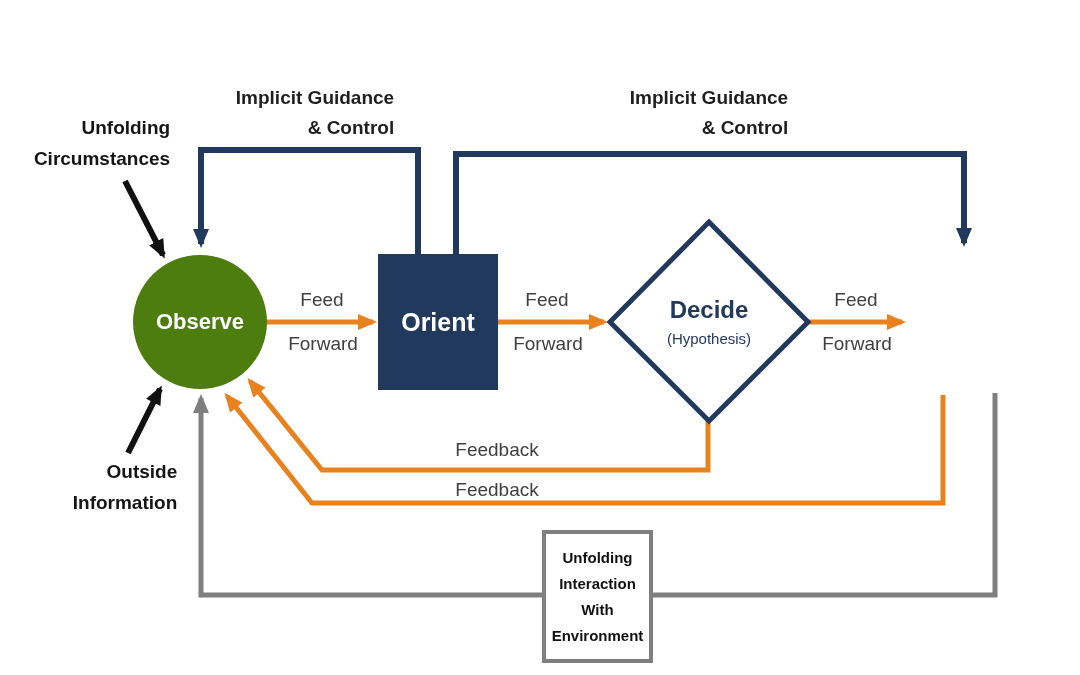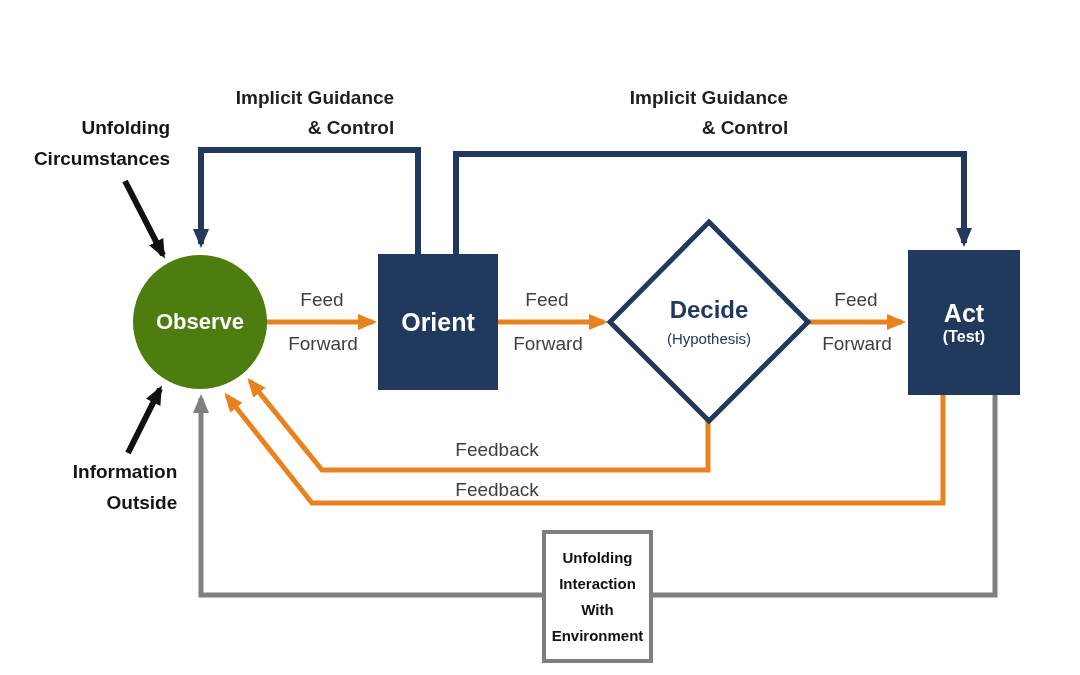--- a/index.html
+++ b/index.html
@@ -96,43 +96,39 @@
   </svg>
 
   <div class="observe-circle">
     <span class="node-title">Observe</span>
   </div>
 
   <div class="node navy-box orient-box">
     <span class="node-title">Orient</span>
   </div>
 
-  <div class="node navy-box act-box">
-    <span class="node-title">Act</span>
-    <span class="node-sub">(Test)</span>
-  </div>
 
   <div class="lbl decide-title" style="left:709px;top:310px;">Decide</div>
   <div class="lbl decide-sub" style="left:709px;top:339px;">(Hypothesis)</div>
 
   <div class="env-box">
     <span class="env-line">Unfolding</span>
     <span class="env-line">Interaction</span>
     <span class="env-line">With</span>
     <span class="env-line">Environment</span>
   </div>
 
   <div class="lbl ext-label" style="left:102px;top:143px;">
     <div>Unfolding</div>
     <div>Circumstances</div>
   </div>
 
   <div class="lbl ext-label" style="left:125px;top:487px;">
+    <div>Outside</div>
     <div>Information</div>
-    <div>Outside</div>
   </div>
 
   <div class="lbl guide-label" style="left:315px;top:113px;">
     <div>Implicit Guidance</div>
     <div>&amp; Control</div>
   </div>
 
   <div class="lbl guide-label" style="left:709px;top:113px;">
     <div>Implicit Guidance</div>
     <div>&amp; Control</div>

